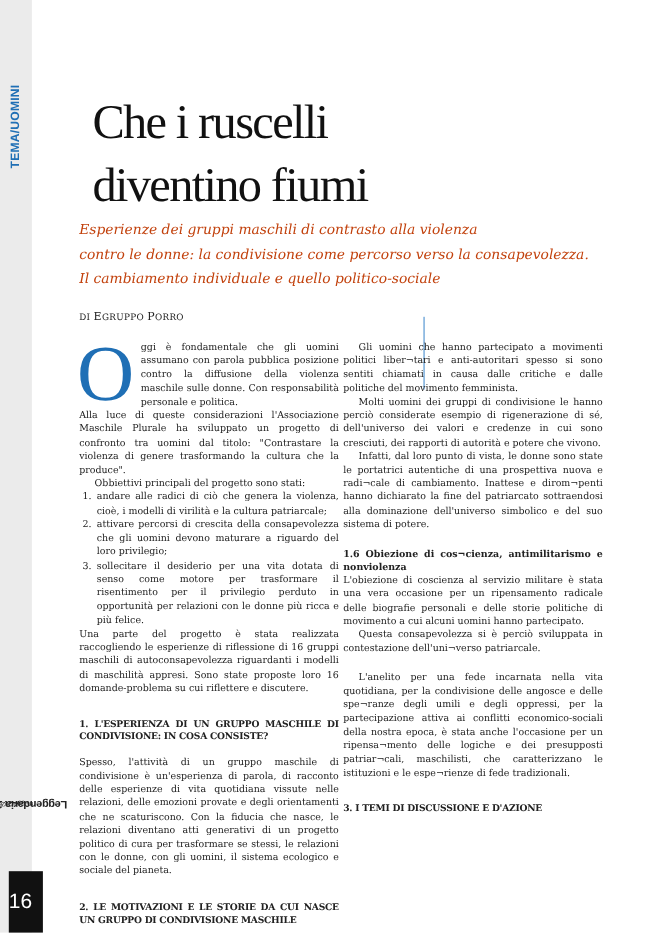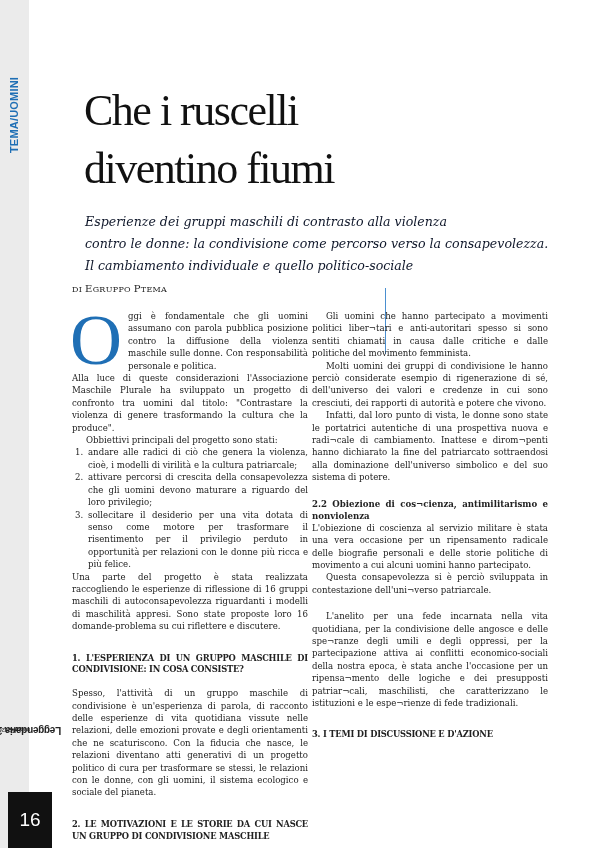--- a/index.html
+++ b/index.html
@@ -3,23 +3,23 @@
 <meta charset="utf-8">
 <style>
   html, body { margin:0; padding:0; }
   body { width:600px; height:848px; background:#ffffff; position:relative; overflow:hidden; font-family:"DejaVu Serif", serif; color:#1a1a1a; }
   .spine { position:absolute; left:0; top:0; width:29px; height:848px; background:#ebebeb; }
   .spine-tag { position:absolute; left:3px; top:60px; width:22px; height:110px; }
   .spine-tag span { position:absolute; left:50%; top:50%; transform:translate(-50%,-50%) rotate(-90deg); white-space:nowrap; font-family:"Liberation Sans", sans-serif; font-weight:bold; font-size:11px; color:#1f6fb5; letter-spacing:0.2px; }
   .spine-issue { position:absolute; left:3px; top:660px; width:22px; height:140px; }
   .spine-issue span { position:absolute; left:50%; top:50%; transform:translate(-50%,-50%) rotate(-90deg); white-space:nowrap; font-family:"Liberation Sans", sans-serif; font-weight:bold; font-size:10px; color:#222; transform-origin:center; letter-spacing:-0.3px; }
   .spine-issue .small { font-size:6px; font-weight:normal; }
-  .page-num { position:absolute; left:8px; top:792px; width:44px; height:56px; background:#111; color:#fff; font-family:"Liberation Sans", sans-serif; font-size:19px; text-align:center; line-height:56px; }
+  .page-num { position:absolute; left:8px; top:792px; width:31px; height:56px; background:#111; color:#fff; font-family:"Liberation Sans", sans-serif; font-size:19px; line-height:56px; }
   .title { position:absolute; left:72px; top:70px; margin:12px; font-family:"Liberation Serif", serif; font-weight:normal; font-size:44px; line-height:58px; color:#111; letter-spacing:-1.5px; }
-  .subtitle { position:absolute; left:72px; top:198px; width:480px; margin:13px; font-family:"DejaVu Serif", serif; font-style:italic; font-size:12.6px; line-height:22px; color:#0f172a; }
+  .subtitle { position:absolute; left:72px; top:198px; width:480px; margin:0; font-family:"DejaVu Serif", serif; font-style:italic; font-size:12.6px; line-height:22px; color:#c2410c; }
   .byline { position:absolute; left:72px; top:283px; font-family:"DejaVu Serif", serif; font-size:8px; letter-spacing:0.3px; color:#222; }
   .byline .cap { font-size:10px; }
   .col { position:absolute; top:310px; width:236px; font-family:"DejaVu Serif", serif; font-size:8.6px; line-height:12.4px; color:#222; text-align:justify; }
   .col-left { left:72px; }
   .col-right { left:312px; }
   .col p { margin:0; }
   .indent { text-indent:14px; }
   .dropcap { float:left; font-family:"Liberation Serif", serif; font-size:72px; line-height:56px; color:#1f6fb5; margin:2px 6px 0 -2px; height:58px; }
   ol { margin:0; padding-left:14px; }
   ol li { padding-left:2px; }
@@ -46,21 +46,21 @@
   <span>diventino fiumi</span>
 </h1>
 
 <p class="subtitle">
   <span>Esperienze dei gruppi maschili di contrasto alla violenza</span><br>
   <span>contro le donne: la condivisione come percorso verso la consapevolezza.</span><br>
   <span>Il cambiamento individuale e quello politico-sociale</span>
 </p>
 
 <div class="byline">
-  <span>DI </span><span class="cap">E</span><span>GRUPPO </span><span class="cap">P</span><span>TEMA</span>
+  <span>DI </span><span class="cap">E</span><span>GRUPPO </span><span class="cap">P</span><span>ORRO</span>
 </div>
 
 <div class="cursor"></div>
 
 <div class="col col-left">
   <p><span class="dropcap">O</span><span>ggi è fondamentale che gli uomini assumano con parola pubblica posizione contro la diffusione della violenza maschile sulle donne. Con responsabilità personale e politica.</span></p>
   <p style="clear:both">Alla luce di queste considerazioni l'Associazione Maschile Plurale ha sviluppato un progetto di confronto tra uomini dal titolo: "Contrastare la violenza di genere trasformando la cultura che la produce".</p>
   <p class="indent">Obbiettivi principali del progetto sono stati:</p>
   <ol>
     <li>andare alle radici di ciò che genera la violenza, cioè, i modelli di virilità e la cultura patriarcale;</li>
@@ -72,20 +72,20 @@
   <p>Spesso, l'attività di un gruppo maschile di condivisione è un'esperienza di parola, di racconto delle esperienze di vita quotidiana vissute nelle relazioni, delle emozioni provate e degli orientamenti che ne scaturiscono. Con la fiducia che nasce, le relazioni diventano atti generativi di un progetto politico di cura per trasformare se stessi, le relazioni con le donne, con gli uomini, il sistema ecologico e sociale del pianeta.</p>
   <p class="h1">2. LE MOTIVAZIONI E LE STORIE DA CUI NASCE UN GRUPPO DI CONDIVISIONE MASCHILE</p>
 
 </div>
 
 <div class="col col-right">
   <p class="indent">Gli uomini che hanno partecipato a movimenti politici liber¬tari e anti-autoritari spesso si sono sentiti chiamati in causa dalle critiche e dalle politiche del movimento femminista.</p>
   <p class="indent">Molti uomini dei gruppi di condivisione le hanno perciò considerate esempio di rigenerazione di sé, dell'universo dei valori e credenze in cui sono cresciuti, dei rapporti di autorità e potere che vivono.</p>
   <p class="indent">Infatti, dal loro punto di vista, le donne sono state le portatrici autentiche di una prospettiva nuova e radi¬cale di cambiamento. Inattese e dirom¬penti hanno dichiarato la fine del patriarcato sottraendosi alla dominazione dell'universo simbolico e del suo sistema di potere.</p>
   <div class="gap"></div>
-  <p class="h2">2.2 Obiezione di cos¬cienza, antimilitarismo e nonviolenza</p>
+  <p class="h2">1.6 Obiezione di cos¬cienza, antimilitarismo e nonviolenza</p>
   <p>L'obiezione di coscienza al servizio militare è stata una vera occasione per un ripensamento radicale delle biografie personali e delle storie politiche di movimento a cui alcuni uomini hanno partecipato.</p>
   <p class="indent">Questa consapevolezza si è perciò sviluppata in contestazione dell'uni¬verso patriarcale.</p>
   <div class="gap"></div>
   <p class="indent">L'anelito per una fede incarnata nella vita quotidiana, per la condivisione delle angosce e delle spe¬ranze degli umili e degli oppressi, per la partecipazione attiva ai conflitti economico-sociali della nostra epoca, è stata anche l'occasione per un ripensa¬mento delle logiche e dei presupposti patriar¬cali, maschilisti, che caratterizzano le istituzioni e le espe¬rienze di fede tradizionali.</p>
   <p class="h1">3. I TEMI DI DISCUSSIONE E D'AZIONE</p>
 
 </div>
 
 </body></html>

